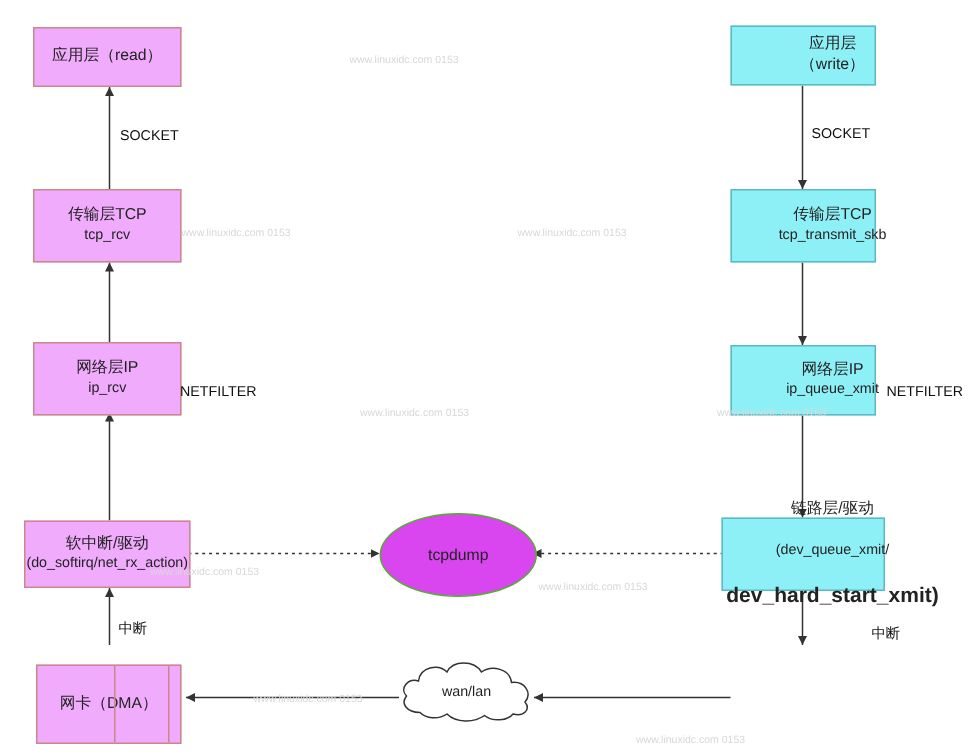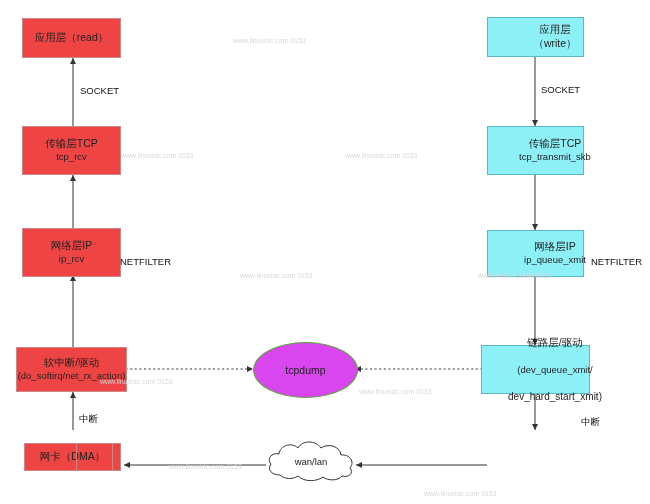--- a/index.html
+++ b/index.html
@@ -8,37 +8,37 @@
     background:#ffffff;
     font-family:"Liberation Sans", sans-serif;
     overflow:hidden;
   }
   #canvas{position:relative;width:650px;height:504px;}
 
   .node{
     position:absolute;
     box-sizing:border-box;
     border:1px solid #cc8888;
-    background:#ef4444;
+    background:#f0abfc;
     display:flex;
     flex-direction:column;
     align-items:center;
     justify-content:center;
     text-align:center;
     color:#222;
     font-size:10.5px;
     line-height:1.32;
   }
   .node.blue{
     border:1px solid #5bb8c4;
     background:#8ef0f7;
     padding-left:39px;
   }
   .node .l2{font-size:9.5px;}
-  .node .l3{font-size:10px;}
+  .node .l3{font-size:14px;font-weight:bold;}
 
   
   .ellipse{
     position:absolute;
     border-radius:50%;
     background:#d946ef;
     border:1px solid #4fb02c;
     display:flex;align-items:center;justify-content:center;
     font-size:10.5px;color:#222;
   }
@@ -127,21 +127,21 @@
   <div class="node" style="left:22px;top:228px;width:99px;height:49px;">
     <div class="l1">网络层IP</div>
     <div class="l2">ip_rcv</div>
   </div>
 
   <div class="node" style="left:16px;top:347px;width:111px;height:45px;">
     <div class="l1">软中断/驱动</div>
     <div class="l2">(do_softirq/net_rx_action)</div>
   </div>
 
-  <div class="node" style="left:24px;top:443px;width:97px;height:28px;position:absolute;">
+  <div class="node" style="left:24px;top:443px;width:97px;height:53px;position:absolute;">
     <div class="nicbar"></div>
     <div class="nicbar r"></div>
     <div class="l1">网卡（DMA）</div>
   </div>
 
   <div class="node blue" style="left:487px;top:17px;width:97px;height:40px;">
     <div class="l1">应用层（write）</div>
   </div>
 
   <div class="node blue" style="left:487px;top:126px;width:97px;height:49px;">

